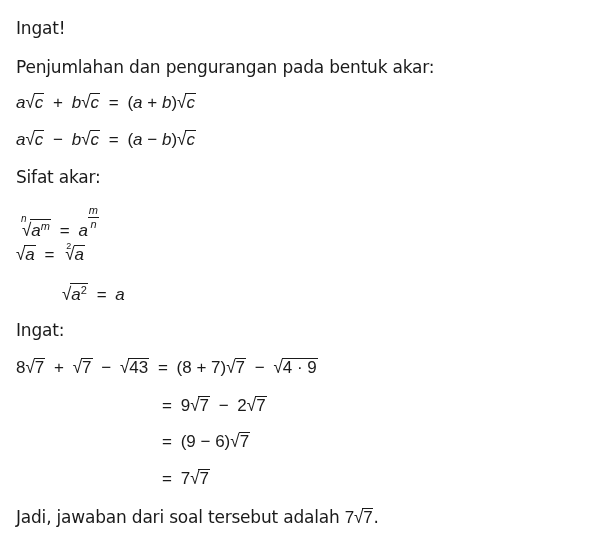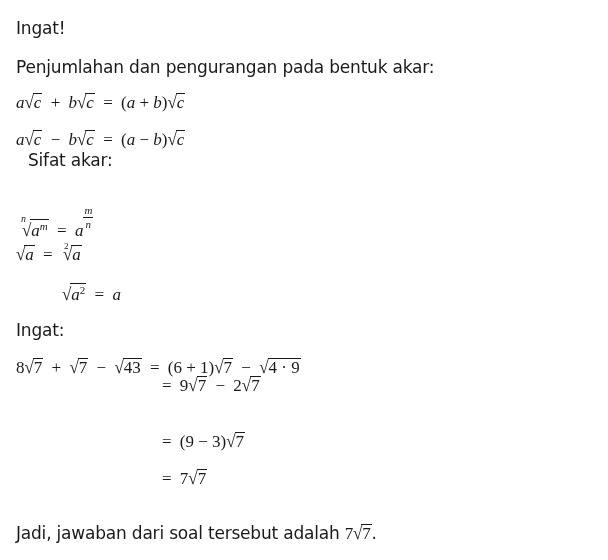--- a/index.html
+++ b/index.html
@@ -19,21 +19,21 @@
       position: absolute;
       left: 16px;
       white-space: nowrap;
     }
     .text {
       font-family: "DejaVu Sans", sans-serif;
       font-size: 17px;
       letter-spacing: -0.2px;
     }
     .math {
-      font-family: Liberation Serif, serif;
+      font-family: Liberation Sans, sans-serif;
       font-size: 17px;
     }
     .math i, .var {
       font-style: italic;
     }
     .op {
       margin: 0 4px;
     }
     
     .rad {
@@ -110,21 +110,21 @@
   </div>
 
   <div class="line math" style="top:130px;">
     <i>a</i><span class="rad"><span class="sign">√</span><span class="rad-body"><i>c</i></span></span>
     <span class="op">−</span>
     <i>b</i><span class="rad"><span class="sign">√</span><span class="rad-body"><i>c</i></span></span>
     <span class="op">=</span>
     <span>(<i>a</i> − <i>b</i>)</span><span class="rad"><span class="sign">√</span><span class="rad-body"><i>c</i></span></span>
   </div>
 
-  <div class="line text" style="top:150px;margin-left:12px;">Sifat akar:</div>
+  <div class="line text" style="top:167px;">Sifat akar:</div>
 
   <div class="line math" style="top:205px;">
     <span class="rad" style="margin-left:6px;"><span class="idx">n</span><span class="sign">√</span><span class="rad-body"><i>a</i><sup><i>m</i></sup></span></span>
     <span class="op">=</span>
     <i>a</i><span class="frac-exp"><span class="num">m</span><span class="den">n</span></span>
   </div>
 
   <div class="line math" style="top:245px;">
     <span class="rad"><span class="sign">√</span><span class="rad-body"><i>a</i></span></span>
     <span class="op">=</span>
@@ -139,39 +139,39 @@
 
   <div class="line text" style="top:320px;">Ingat:</div>
 
   <div class="line math" style="top:358px;">
     <span>8</span><span class="rad"><span class="sign">√</span><span class="rad-body">7</span></span>
     <span class="op">+</span>
     <span class="rad"><span class="sign">√</span><span class="rad-body">7</span></span>
     <span class="op">−</span>
     <span class="rad"><span class="sign">√</span><span class="rad-body">43</span></span>
     <span class="op">=</span>
-    <span>(6 + 1)</span><span class="rad"><span class="sign">√</span><span class="rad-body">7</span></span>
+    <span>(8 + 7)</span><span class="rad"><span class="sign">√</span><span class="rad-body">7</span></span>
     <span class="op">−</span>
     <span class="rad"><span class="sign">√</span><span class="rad-body">4 · 9</span></span>
   </div>
 
-  <div class="cont math" style="top:376px;text-align:center;">
+  <div class="cont math" style="top:396px;text-align:center;">
     <span class="op" style="margin-left:0;">=</span>
     <span>9</span><span class="rad"><span class="sign">√</span><span class="rad-body">7</span></span>
     <span class="op">−</span>
     <span>2</span><span class="rad"><span class="sign">√</span><span class="rad-body">7</span></span>
   </div>
 
   <div class="cont math" style="top:432px;">
     <span class="op" style="margin-left:0;">=</span>
-    <span>(9 − 3)</span><span class="rad"><span class="sign">√</span><span class="rad-body">7</span></span>
+    <span>(9 − 6)</span><span class="rad"><span class="sign">√</span><span class="rad-body">7</span></span>
   </div>
 
   <div class="cont math" style="top:469px;">
     <span class="op" style="margin-left:0;">=</span>
     <span>7</span><span class="rad"><span class="sign">√</span><span class="rad-body">7</span></span>
   </div>
 
-  <div class="line text" style="top:523px;">
+  <div class="line text" style="top:507px;">
     <span>Jadi, jawaban dari soal tersebut adalah </span><span class="math"><span>7</span><span class="rad"><span class="sign">√</span><span class="rad-body">7</span></span></span><span>.</span>
   </div>
 
 </div>
 
 </body></html>

